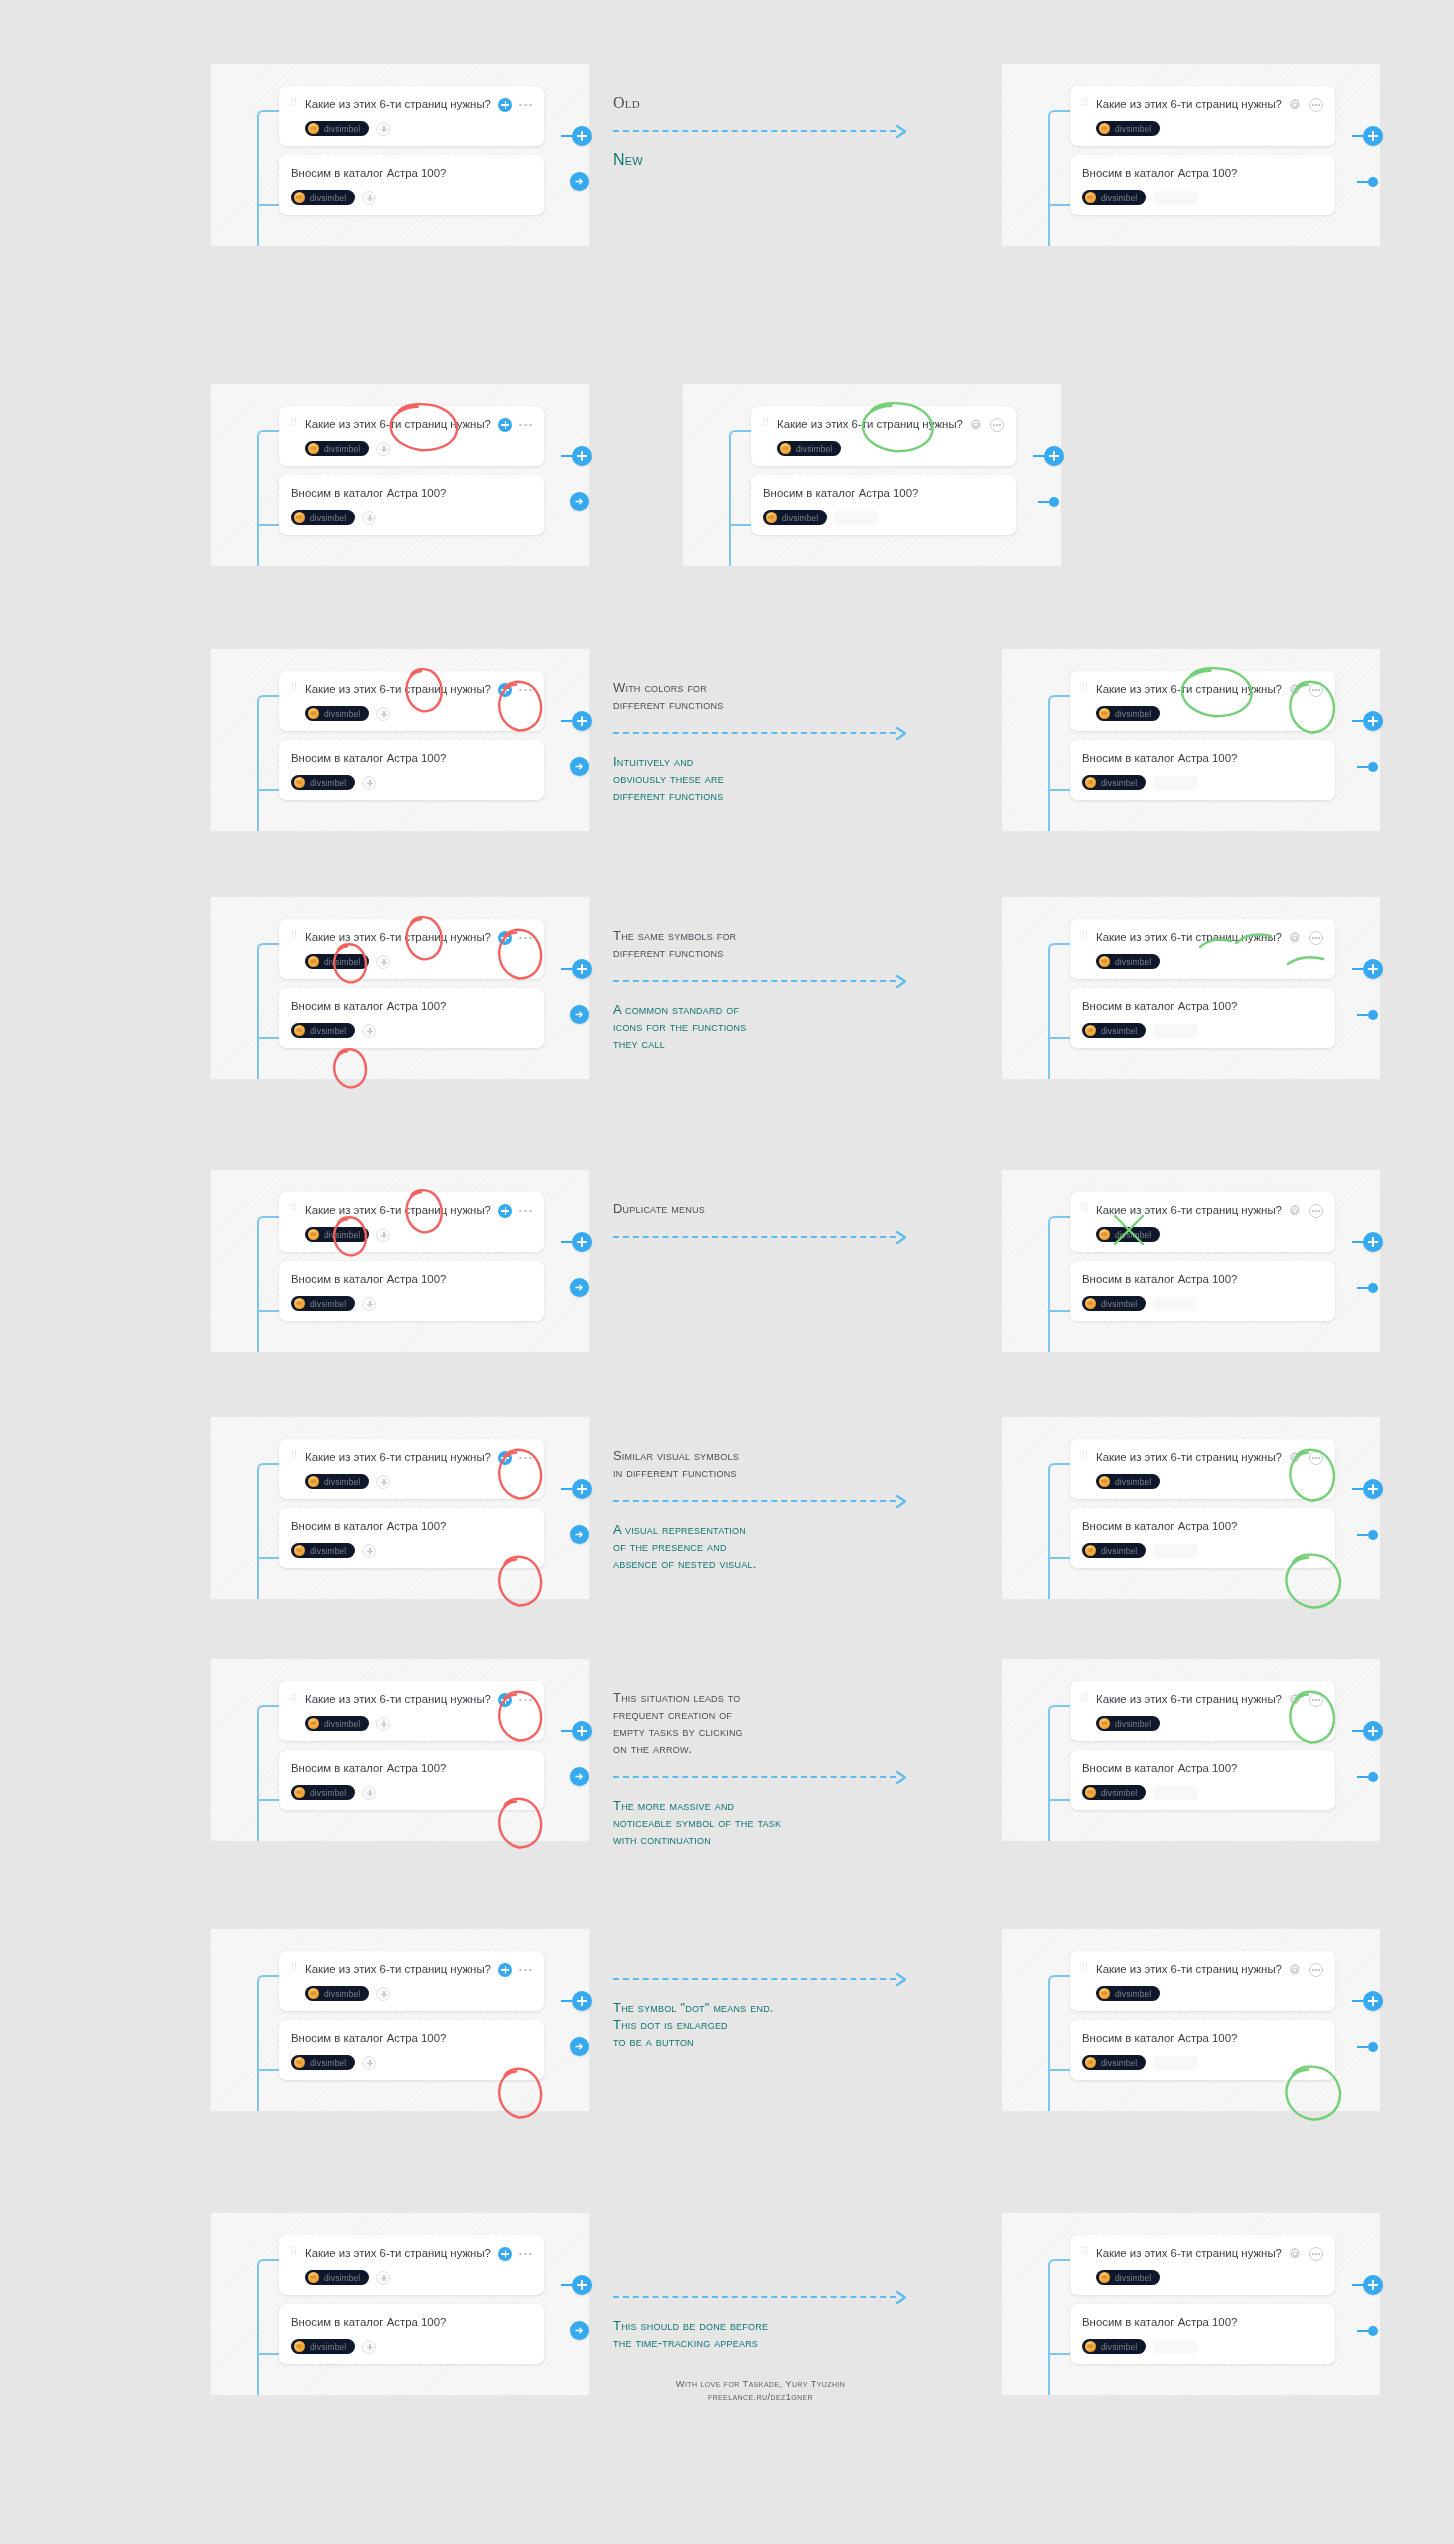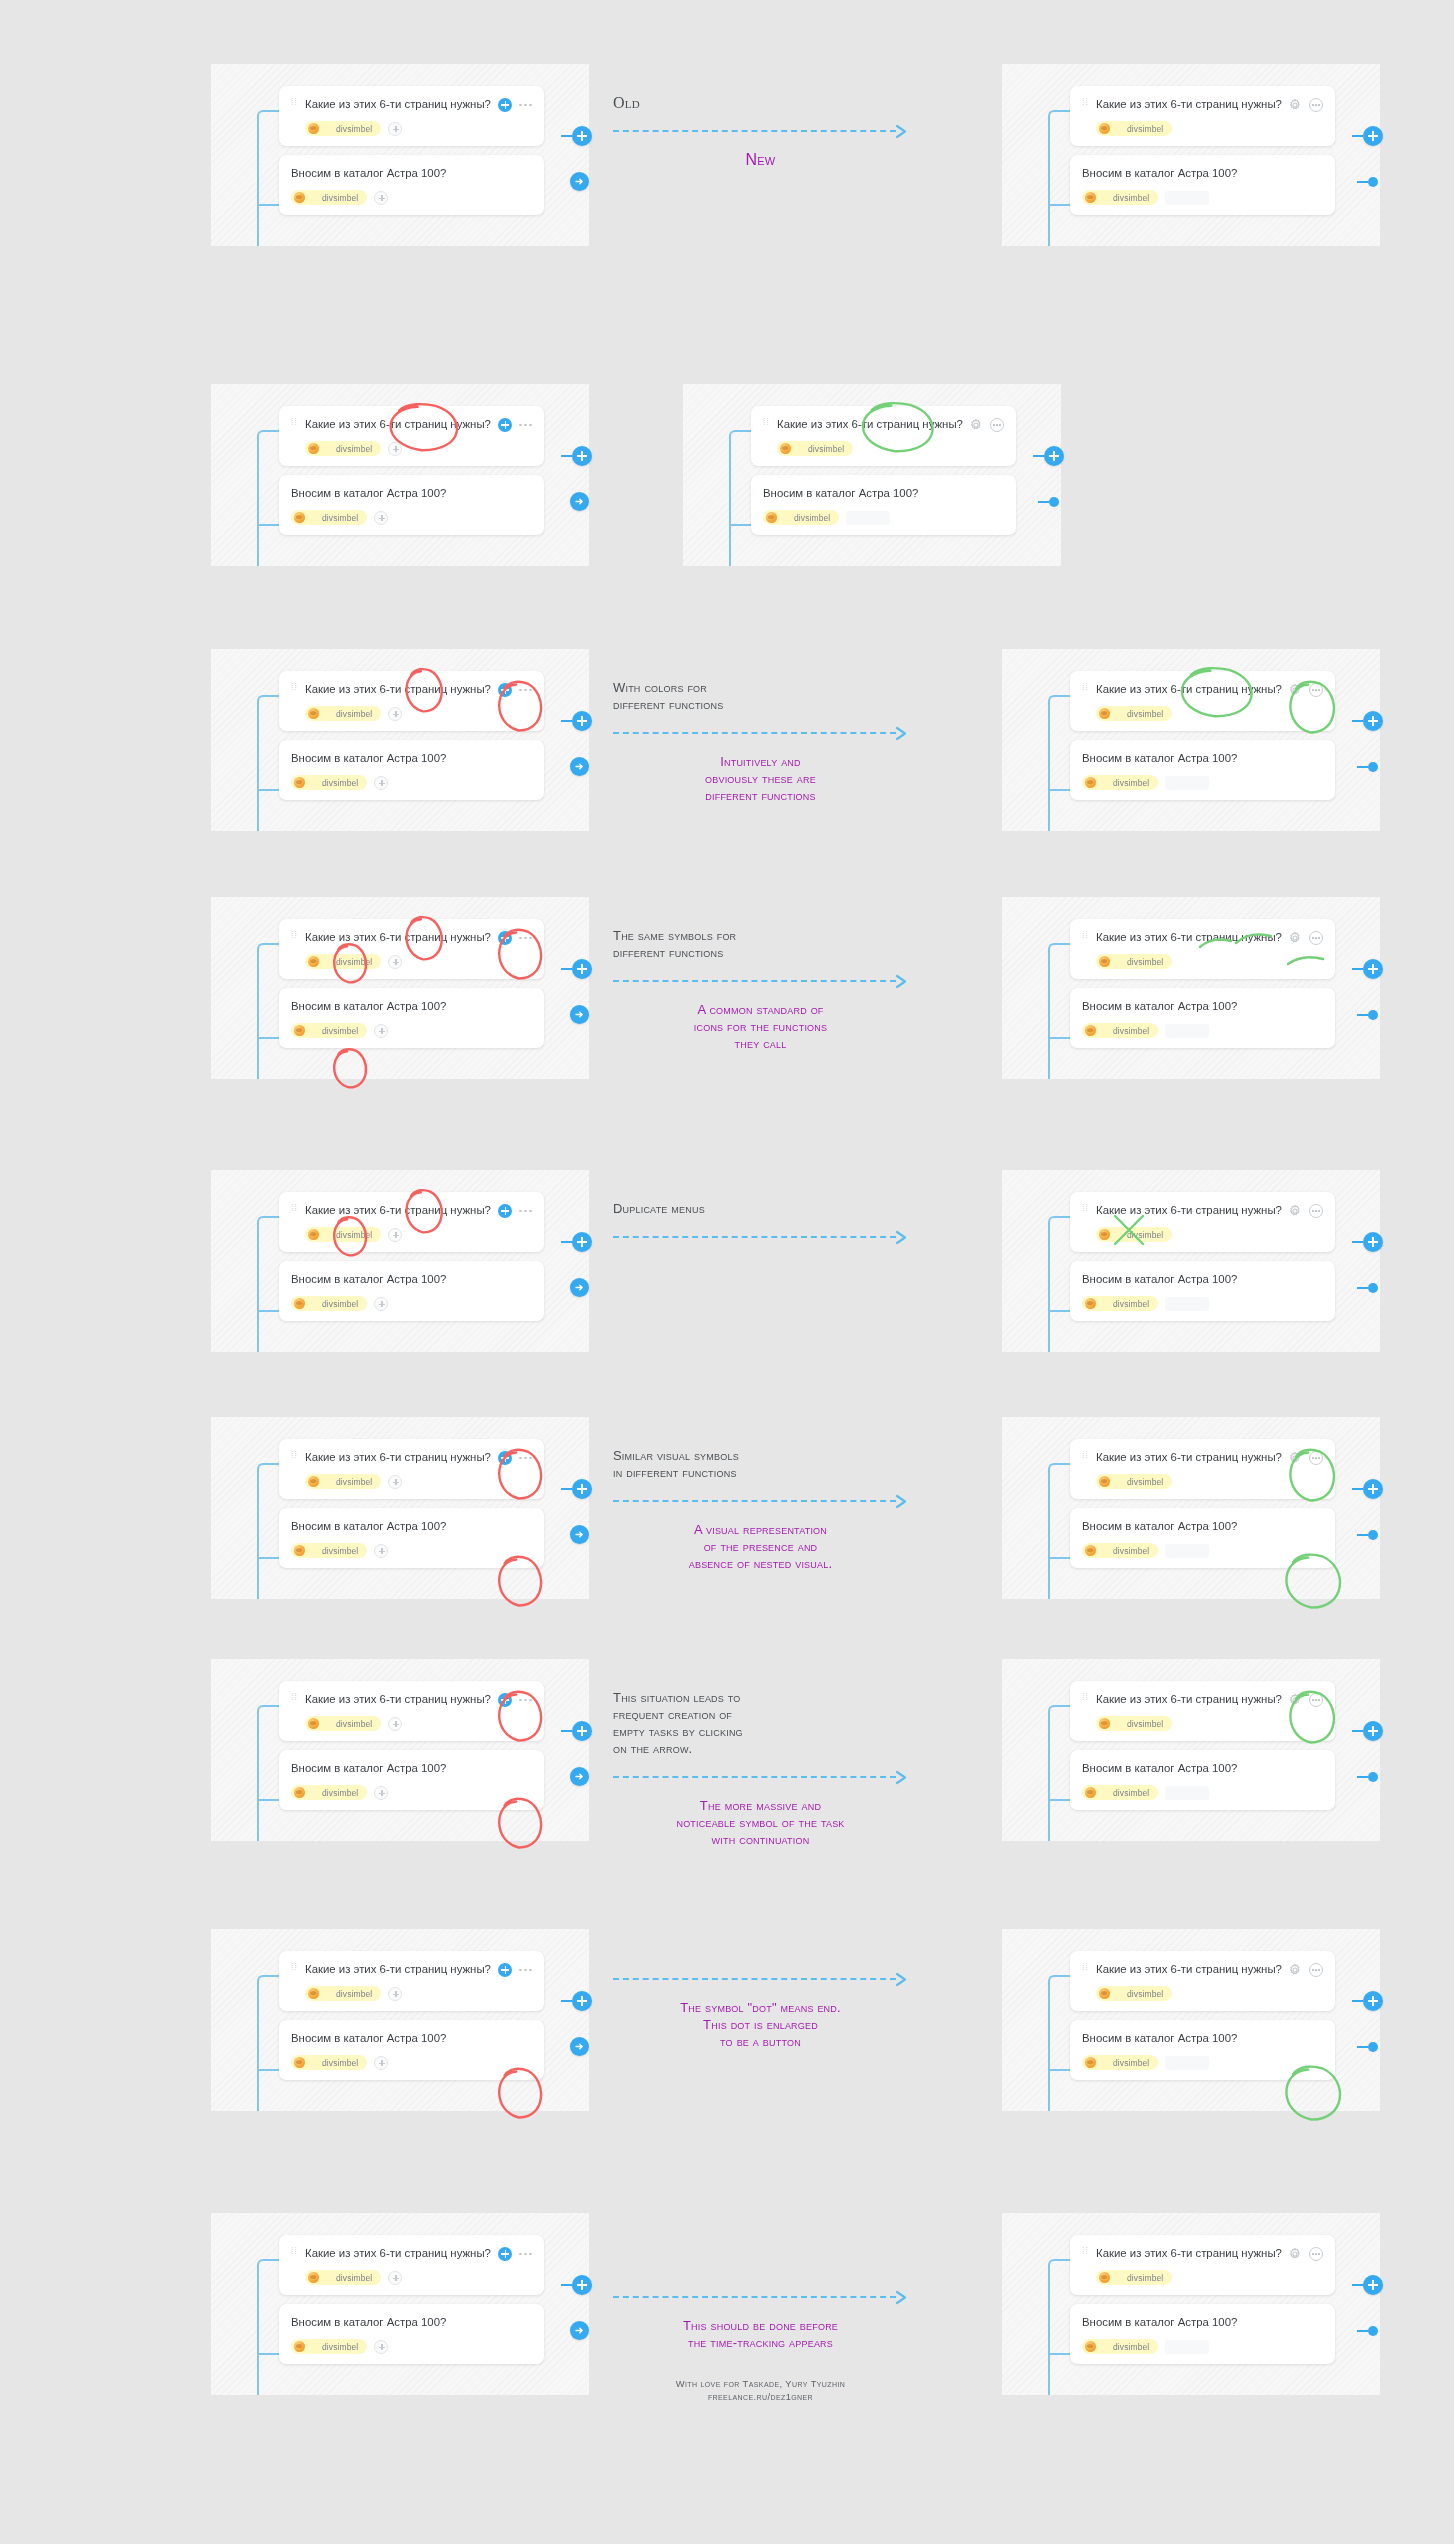--- a/index.html
+++ b/index.html
@@ -108,22 +108,22 @@
   .icon-dots-circle {
     width:14px;height:14px;border-radius:50%;
     border:1px solid #c9ced3; display:flex;align-items:center;justify-content:center;gap:1.6px;
     flex:0 0 auto;
   }
   .icon-dots-circle span{width:1.7px;height:1.7px;border-radius:50%;background:#b9bfc5;display:block;}
 
   
   .card-meta { display:flex; align-items:center; gap:7px; margin-top:9px; margin-left:14px;}
   .chip-user {
-    display:flex; align-items:center; gap:17px;
-    background:#fef9c3; border-radius:10px;
+    display:flex; align-items:center; gap:5px;
+    background:#0f172a; border-radius:10px;
     padding:2px 9px 2px 3px;
   }
   .avatar {
     width:11px;height:11px;border-radius:50%;
     background:radial-gradient(circle at 35% 32%, #ffd37a 0%, #f5a93c 55%, #e08b1f 100%);
     position:relative; flex:0 0 auto;
   }
   .avatar::after{
     content:""; position:absolute; left:2px; top:3px; width:6px;height:4px;border-radius:50%;
     background:rgba(200,110,20,.55);
@@ -176,21 +176,21 @@
   }
   .cap {
     font-family:"Liberation Sans", sans-serif;
     font-variant:small-caps;
     font-size:13px;
     line-height:17px;
     letter-spacing:0.2px;
     color:#4a4f54;
   }
   .cap-old { text-align:left; }
-  .cap-new { text-align:center; color:#a21caf; }
+  .cap-new { text-align:left; color:#0f766e; }
   .arrow-sep {
     position:relative;
     height:14px;
     margin:13px 0 13px 0;
     display:flex; align-items:center;
   }
   .arrow-sep .dash {
     flex:1 1 auto;
     height:0;
     border-top:2px dashed #5bbdee;

